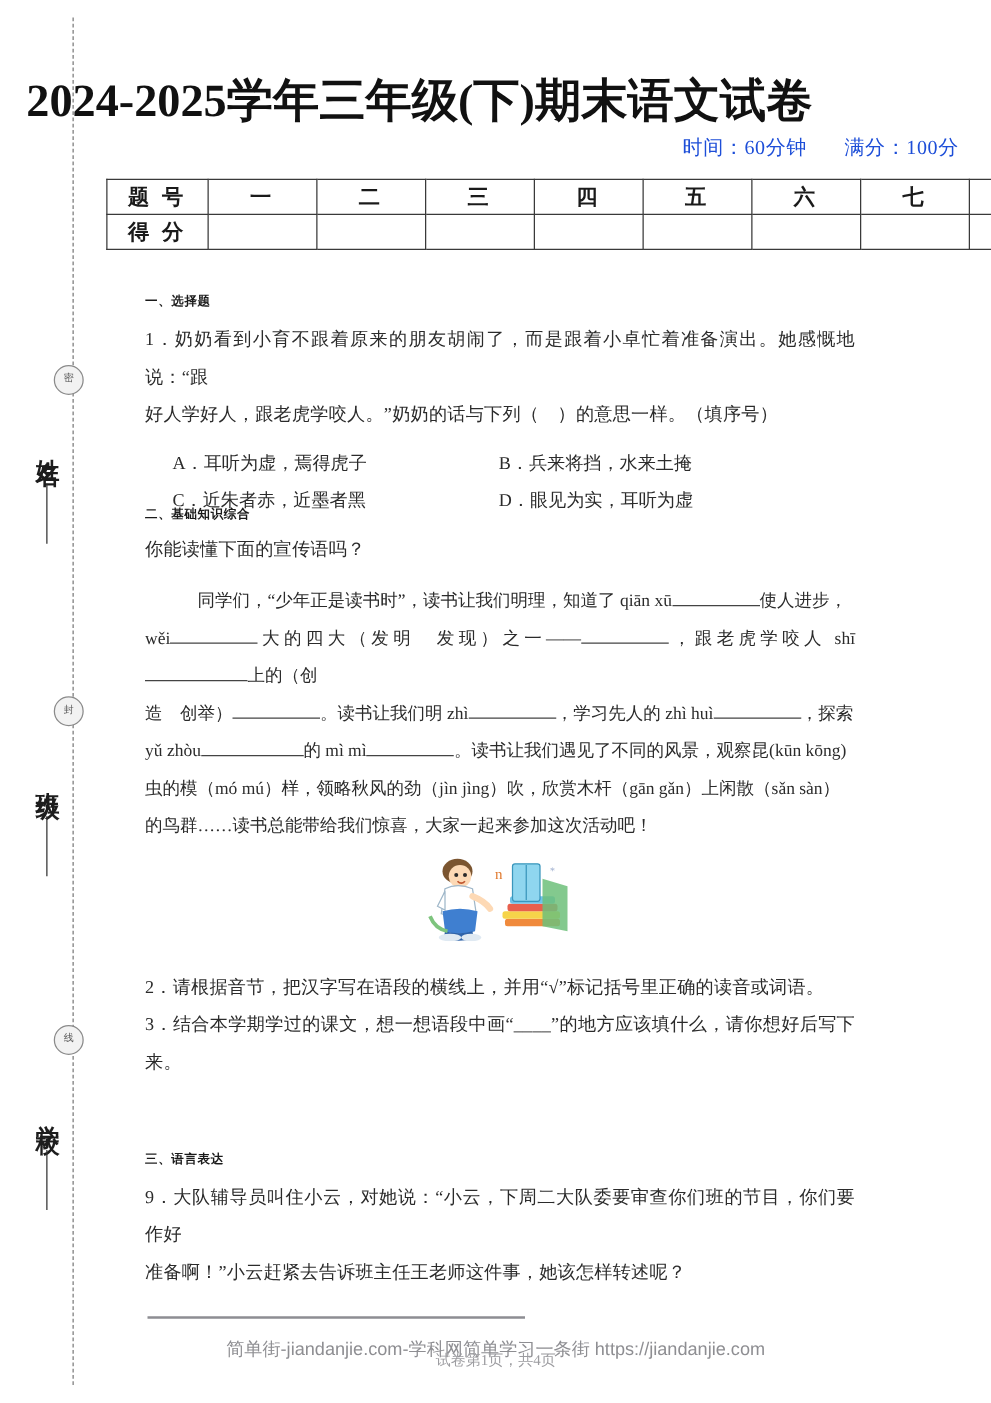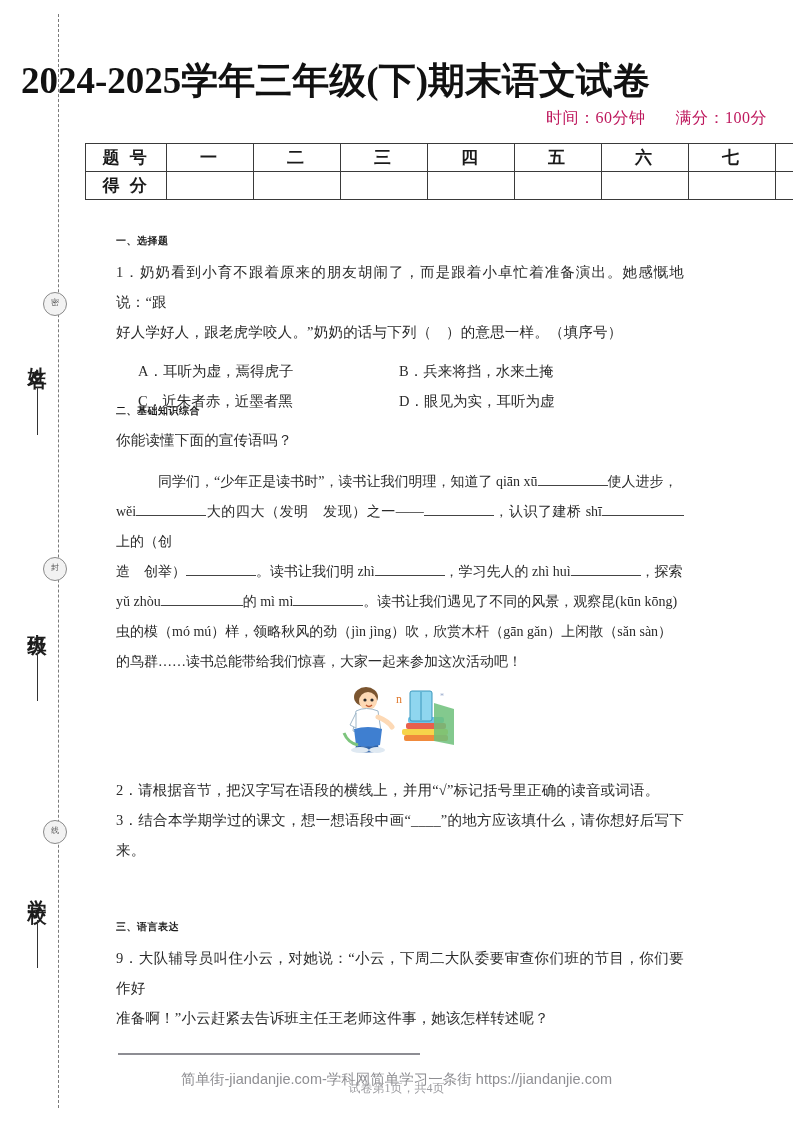--- a/index.html
+++ b/index.html
@@ -78,21 +78,21 @@
     font-weight: bold;
     letter-spacing: 0px;
     color: #111;
     font-family: "Liberation Serif", "DejaVu Serif", serif;
     white-space: nowrap;
   }
   .meta-line {
     position: absolute;
     right: 26px; top: 108px;
     font-size: 16px;
-    color: #be185d;
+    color: #1d4ed8;
     letter-spacing: 0.5px;
   }
   .meta-line .gap { display: inline-block; width: 30px; }
 
   
   table.score-table {
     position: absolute;
     left: 85px; top: 143px;
     width: 778px;
     border-collapse: collapse;
@@ -247,21 +247,21 @@
 
 <div class="blk" style="top:404px;">
   <div class="sec-title">二、基础知识综合</div>
   <div class="q-text" style="margin-top:7px;">你能读懂下面的宣传语吗？</div>
 
   <div class="passage" style="margin-top:12px;">
     <div>
       <span class="indent"></span><span>同学们，“少年正是读书时”，读书让我们明理，知道了 qiān xū</span><span class="blank-m"></span><span>使人进步，</span>
     </div>
     <div>
-      <span>wěi</span><span class="blank-m"></span><span>大的四大（发明　发现）之一——</span><span class="blank-m"></span><span>，认识了建桥 shī</span><span class="blank-l"></span><span>上的（创</span>
+      <span>wěi</span><span class="blank-m"></span><span>大的四大（发明　发现）之一——</span><span class="blank-m"></span><span>，跟老虎学咬人 shī</span><span class="blank-l"></span><span>上的（创</span>
     </div>
     <div>
       <span>造　创举）</span><span class="blank-m"></span><span>。读书让我们明 zhì</span><span class="blank-m"></span><span>，学习先人的 zhì huì</span><span class="blank-m"></span><span>，探索</span>
     </div>
     <div>
       <span>yǔ zhòu</span><span class="blank-l"></span><span>的 mì  mì</span><span class="blank-m"></span><span>。读书让我们遇见了不同的风景，观察昆(kūn kōng)</span>
     </div>
     <div>虫的模（mó mú）样，领略秋风的劲（jìn jìng）吹，欣赏木杆（gān gǎn）上闲散（sǎn sàn）</div>
     <div>的鸟群……读书总能带给我们惊喜，大家一起来参加这次活动吧！</div>
   </div>

